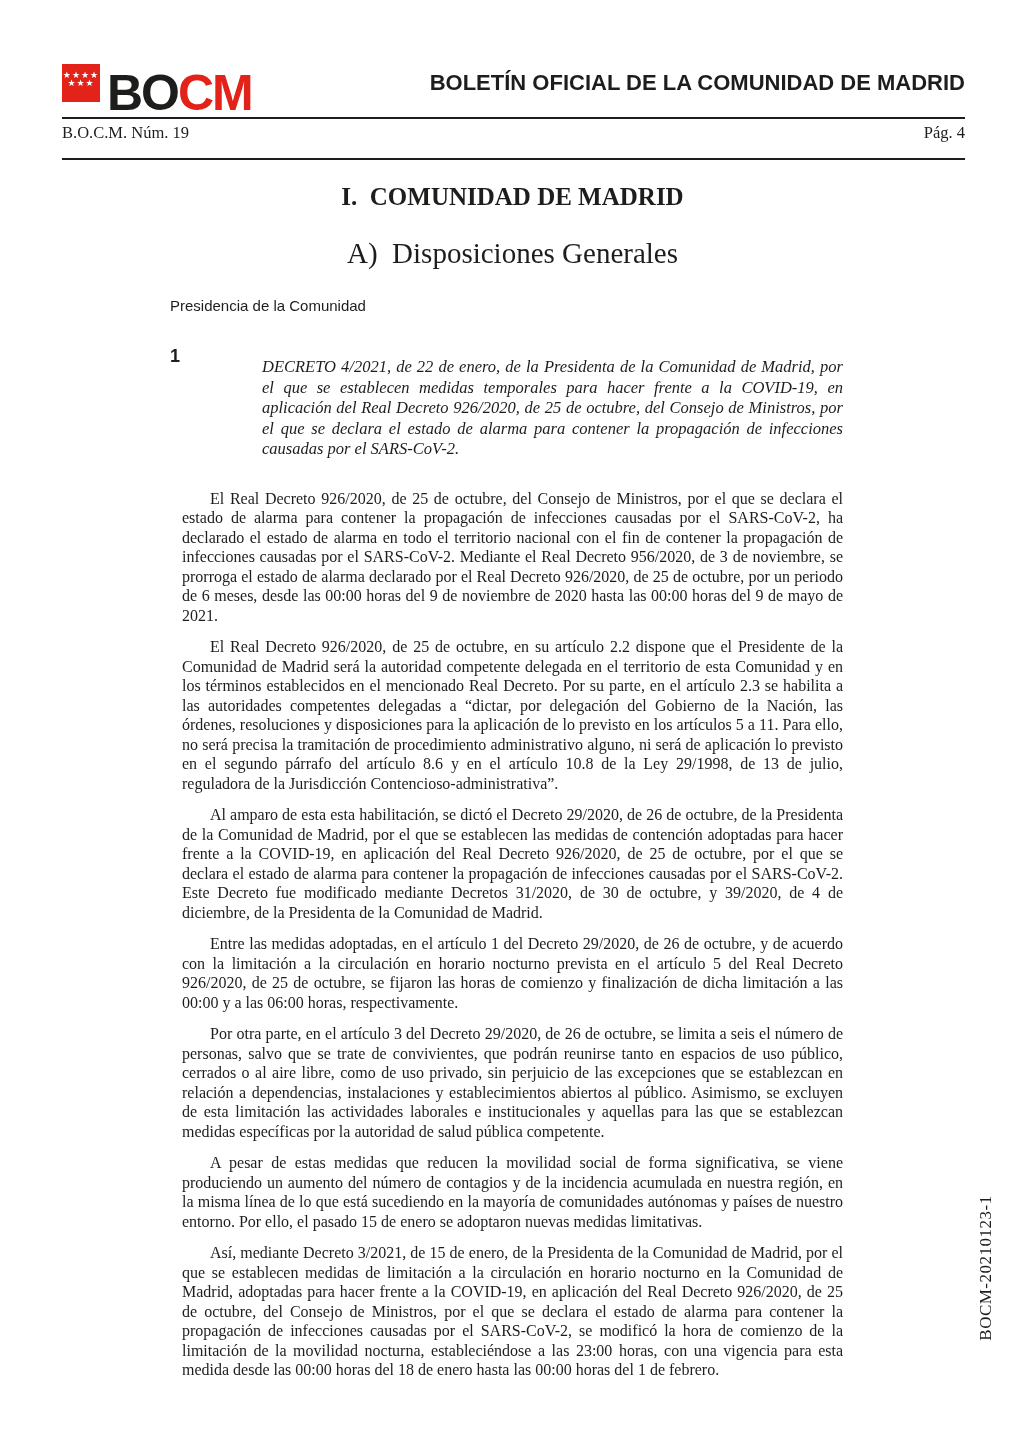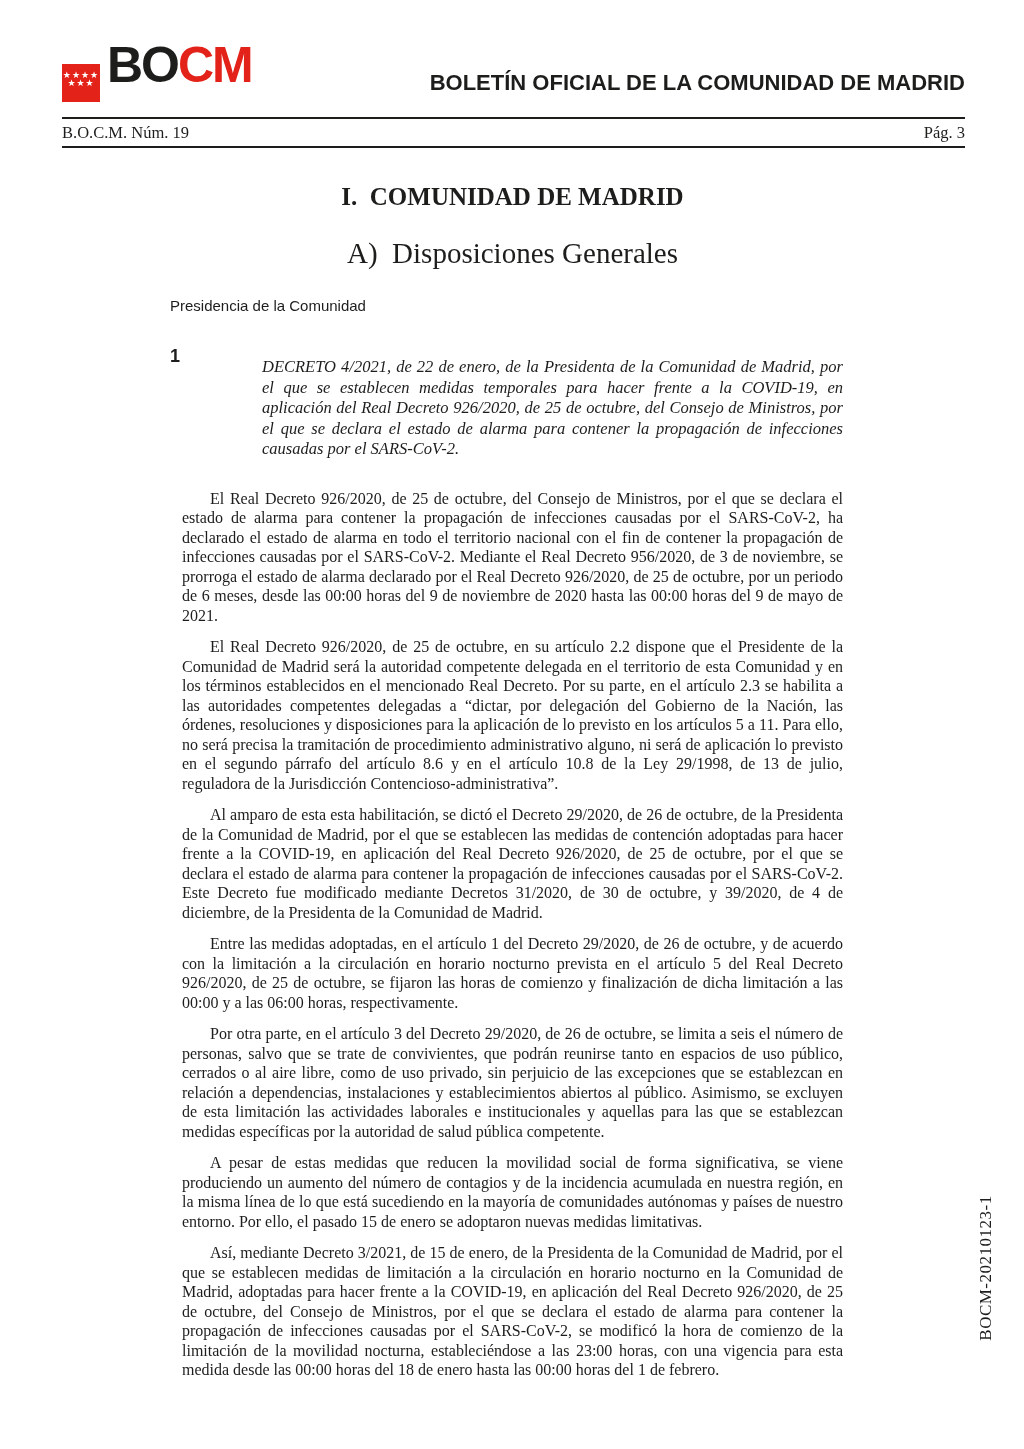--- a/index.html
+++ b/index.html
@@ -26,41 +26,41 @@
     display:flex;flex-direction:column;align-items:center;justify-content:center;
     padding-bottom:8px;
   }
   .flag .stars-row{
     color:#ffffff;
     font-size:9px;line-height:8px;letter-spacing:1px;
     font-family:"DejaVu Sans",sans-serif;
     white-space:nowrap;
   }
   .logotype{
-    position:absolute;left:107px;top:45px;
+    position:absolute;left:107px;top:73px;
     font-family:"Liberation Sans","DejaVu Sans",sans-serif;
     font-weight:bold;font-size:50px;line-height:41px;
     letter-spacing:-2px;
     color:var(--ink);
   }
   .logotype .cm{color:var(--accent);}
   .bulletin-title{
     position:absolute;right:59px;top:71px;
     font-family:Liberation Sans, sans-serif;
     font-weight:bold;font-size:22px;line-height:24px;
     color:var(--ink);
     white-space:nowrap;
   }
 
   
   .header-bar{
     position:absolute;left:62px;top:117px;width:903px;
     border-top:2px solid var(--ink);
     border-bottom:2px solid var(--ink);
-    padding:4px 0 4px;
+    padding:4px 0 16px;
     display:flex;align-items:flex-start;
     font-size:16.5px;line-height:19px;
   }
   .header-bar .issue{flex:1;text-align:left;}
   .header-bar .date{flex:1.4;text-align:center;white-space:nowrap;}
   .header-bar .pagenum{flex:1;text-align:right;}
 
   
   .main-col{
     position:absolute;left:170px;top:166px;width:685px;
@@ -121,21 +121,21 @@
 
   <div class="flag">
     <div class="stars-row">★★★★</div>
     <div class="stars-row">★★★</div>
   </div>
   <div class="logotype"><span class="bo">BO</span><span class="cm">CM</span></div>
   <div class="bulletin-title">BOLETÍN OFICIAL DE LA COMUNIDAD DE MADRID</div>
 
   <div class="header-bar">
     <span class="issue">B.O.C.M. Núm. 19</span>
-    <span class="pagenum">Pág. 3</span>
+    <span class="pagenum">Pág. 4</span>
   </div>
 
   <main class="main-col">
     <h1 class="heading-section">I.&nbsp;&nbsp;COMUNIDAD DE MADRID</h1>
     <h2 class="heading-subsection">A)&nbsp;&nbsp;Disposiciones Generales</h2>
     <h3 class="heading-org">Presidencia de la Comunidad</h3>
 
     <div class="decree-item">
       <div class="decree-number">1</div>
       <p class="decree-summary">DECRETO 4/2021, de 22 de enero, de la Presidenta de la Comunidad de Madrid, por el que se establecen medidas temporales para hacer frente a la COVID-19, en aplicación del Real Decreto 926/2020, de 25 de octubre, del Consejo de Ministros, por el que se declara el estado de alarma para contener la propagación de infecciones causadas por el SARS-CoV-2.</p>

